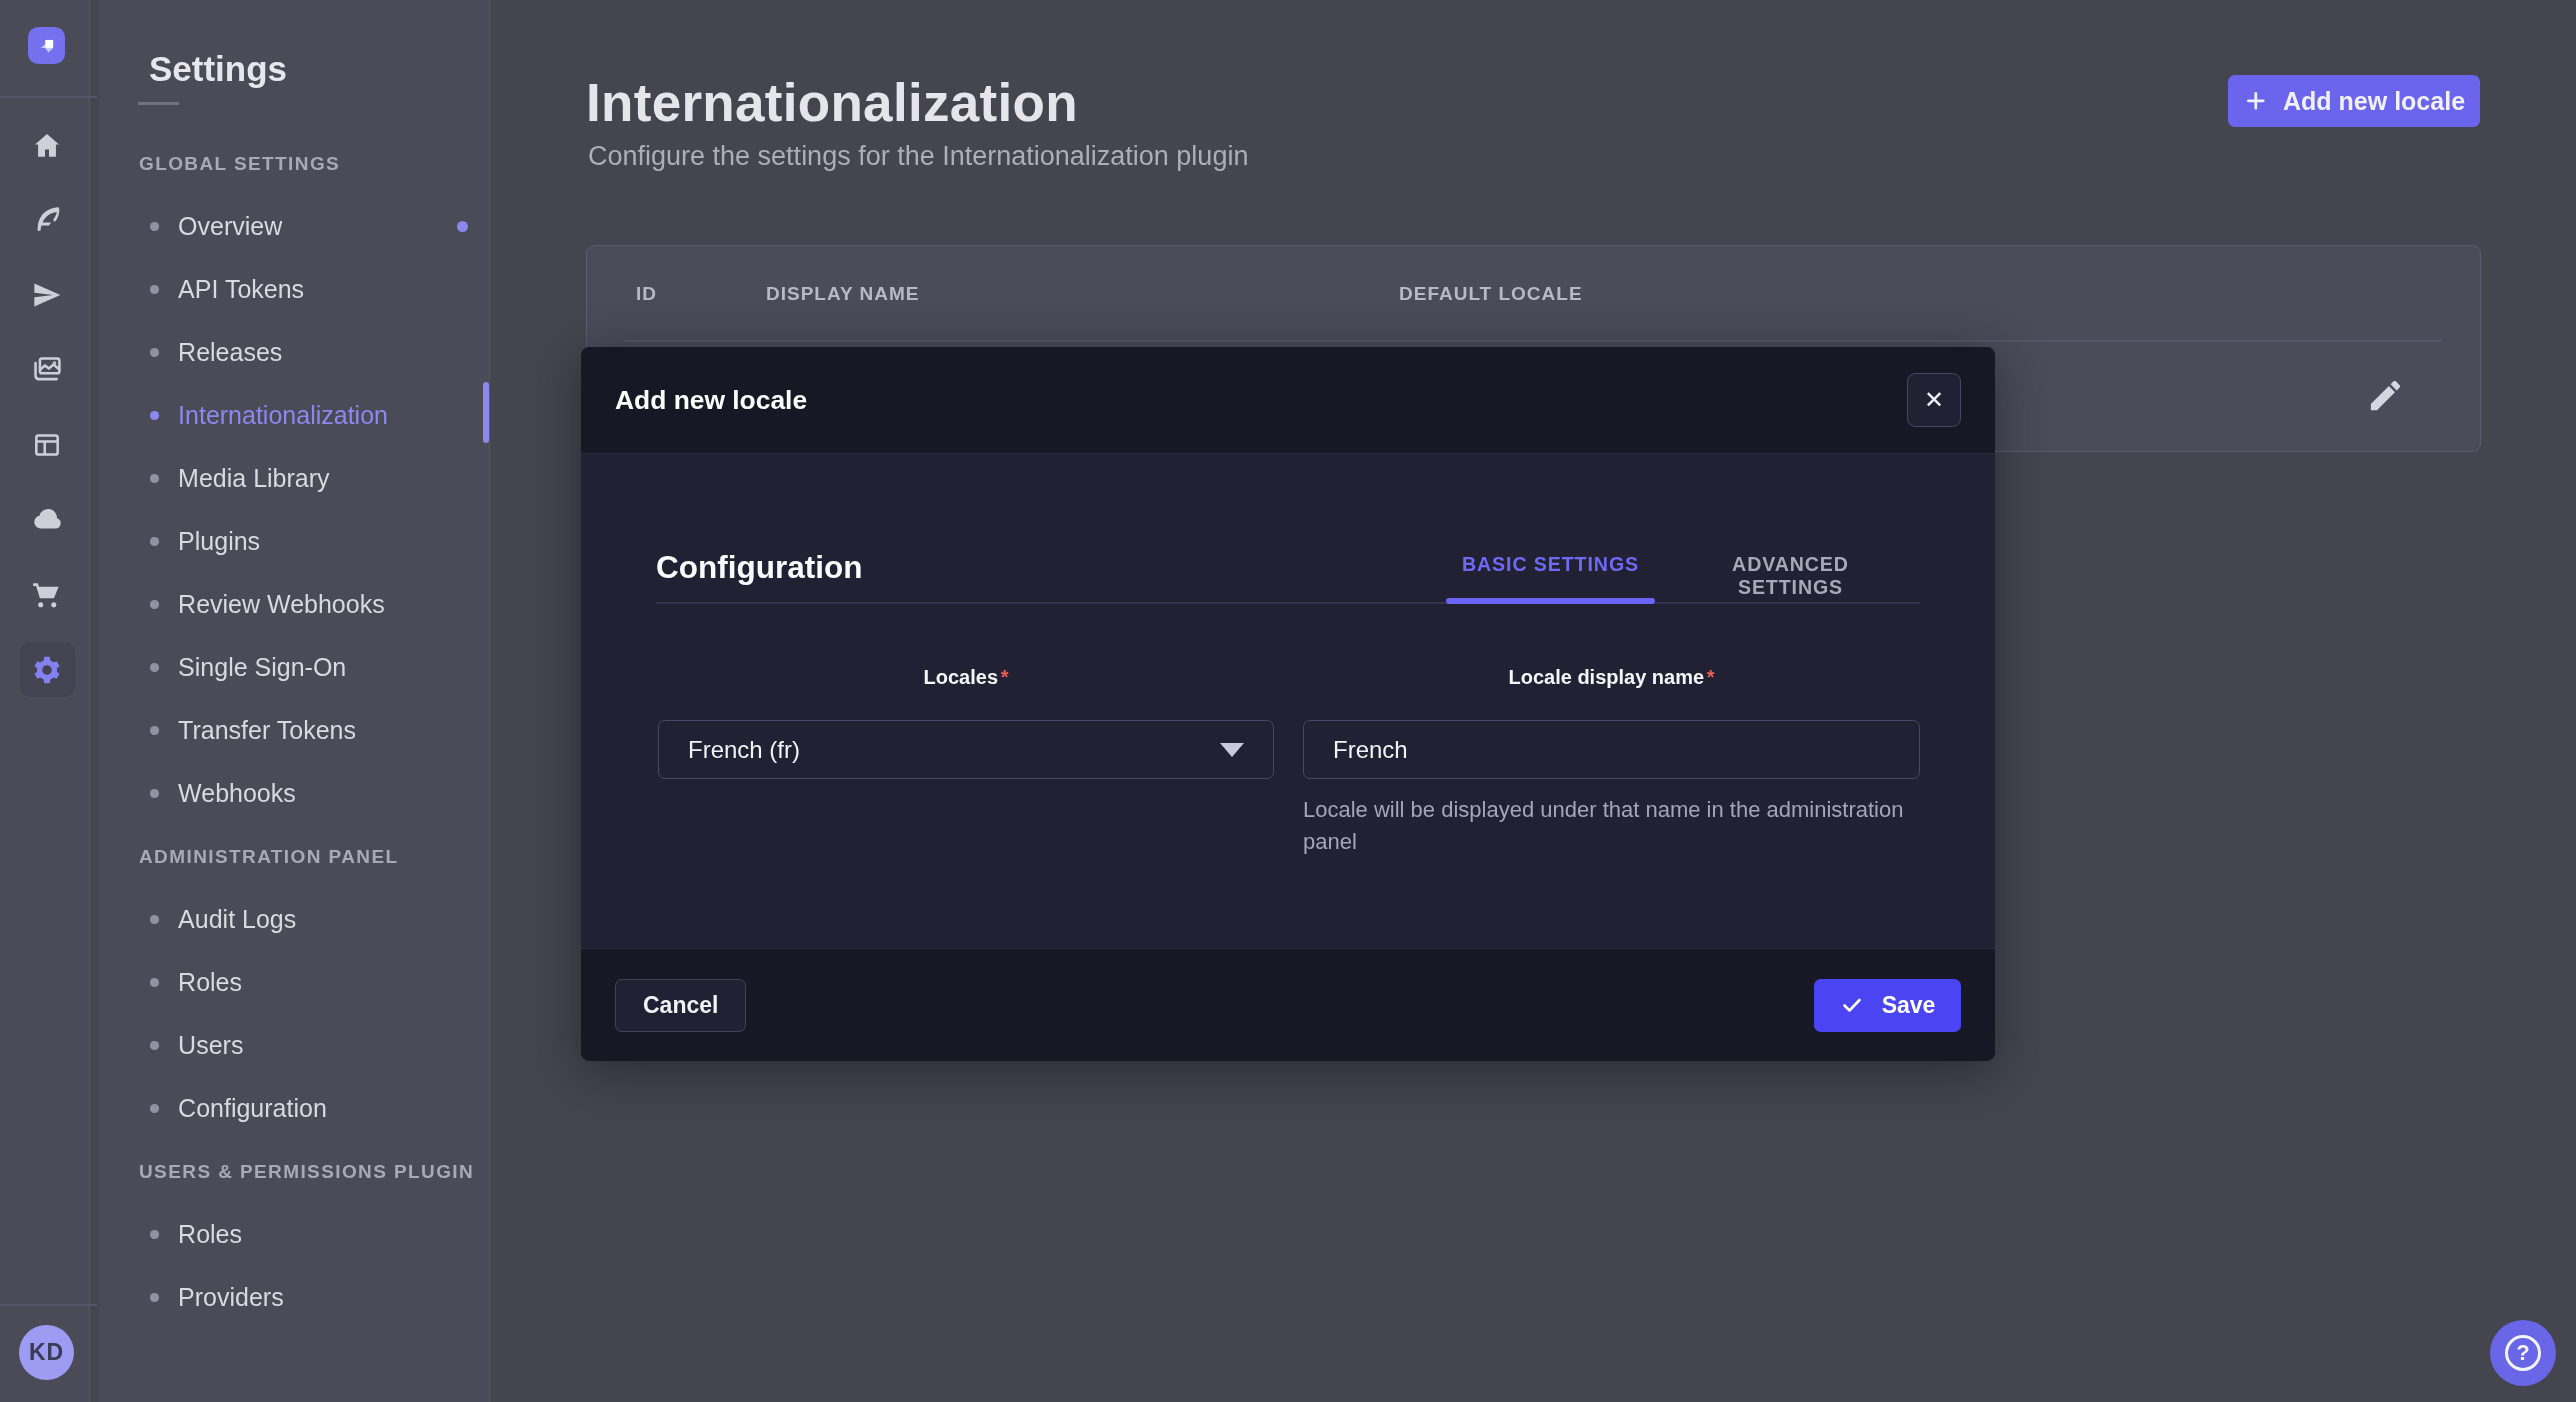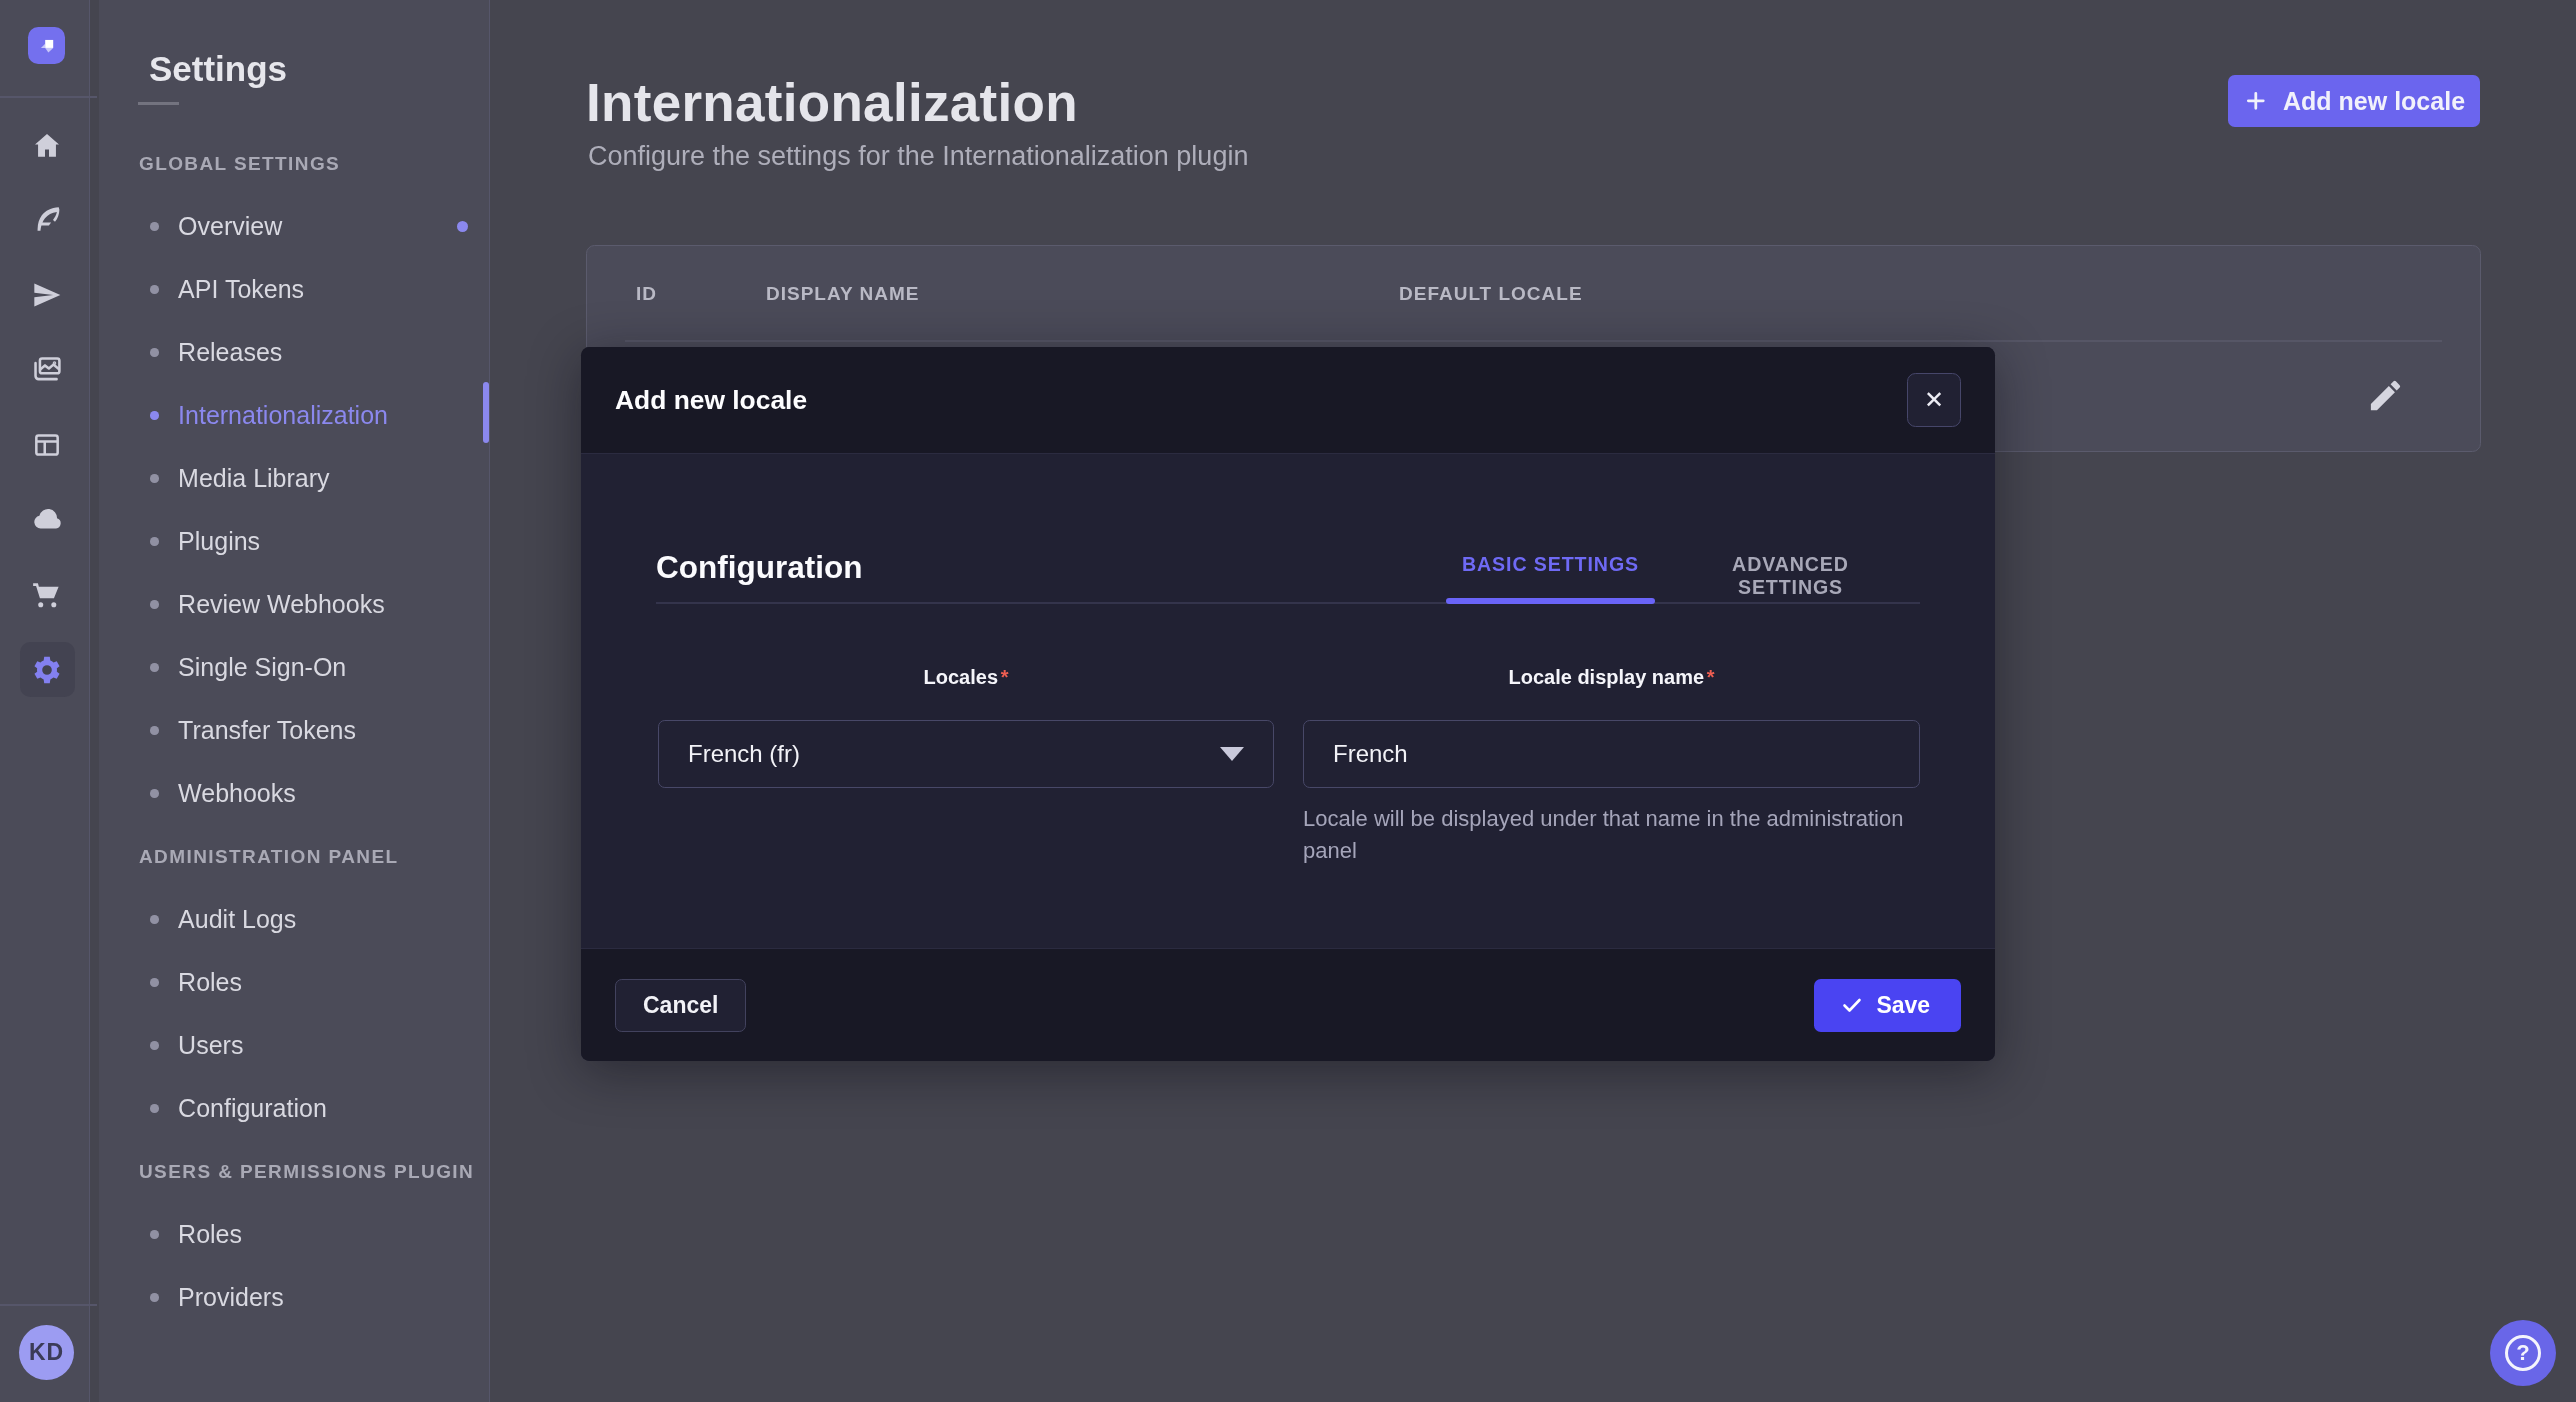--- a/index.html
+++ b/index.html
@@ -113,21 +113,21 @@
   .tab-advanced { left: 1105px; width: 209px; color: #A8A8B8; }
   .tabs-divider { position: absolute; left: 75px; top: 255px; width: 1264px; height: 1.7px; background: #34344C; }
   .tab-underline { position: absolute; left: 865px; top: 251px; width: 209px; height: 6px; border-radius: 3.4px; background: #6A64F8; }
 
   .field { position: absolute; top: 319px; }
   .field-locales { left: 77px; width: 616px; }
   .field-display-name { left: 722px; width: 617px; }
   .field-label { font-size: 20px; font-weight: 700; color: #F5F5FA; margin-bottom: 31px; text-align: center; }
   .required-mark { color: #EE5E52; margin-left: 2.6px; }
   .field-box {
-    height: 68px; border: 1.7px solid #484868; border-radius: 6.8px; background: #212133;
+    height: 59px; border: 1.7px solid #484868; border-radius: 6.8px; background: #212133;
     display: flex; align-items: center; padding: 0 29px;
     font-size: 24px; color: #F2F2F7; width: 100%; cursor: pointer;
   }
   input.field-box { cursor: text; outline: none; font-family: inherit; }
   .caret-down {
     margin-left: auto; width: 0; height: 0;
     border-left: 12px solid transparent; border-right: 12px solid transparent;
     border-top: 14.5px solid #C9C9DB;
   }
   .helper-text { margin-top: 15.3px; font-size: 22px; line-height: 31.5px; color: #A5A5BA; }
@@ -139,21 +139,21 @@
     display: flex; align-items: center; justify-content: space-between; padding: 0 34px;
   }
   .cancel-btn {
     min-width: 127px; height: 53px; border-radius: 6.8px; cursor: pointer;
     background: #212133; border: 1.7px solid #42425E;
     color: #F2F2F7; font-family: inherit; font-size: 23px; font-weight: 700; padding: 0 27px;
   }
   .save-btn {
     min-width: 147px; height: 53px; border-radius: 6.8px; border: none; cursor: pointer;
     background: #4A44F2; color: #FFFFFF; font-family: inherit; font-size: 23px; font-weight: 700;
-    display: flex; align-items: center; justify-content: flex-start; gap: 12.8px; padding: 0 25.6px;
+    display: flex; align-items: center; justify-content: space-between; gap: 12.8px; padding: 0 25.6px;
   }
   .save-btn svg { width: 24px; height: 24px; }
 </style>
 </head>
 <body>
 
 <aside class="icon-sidebar">
   <div class="app-logo">
     <svg viewBox="0 0 24 24">
       <rect x="10.5" y="6.5" width="7.5" height="7.5" fill="#FFFFFF"></rect>

